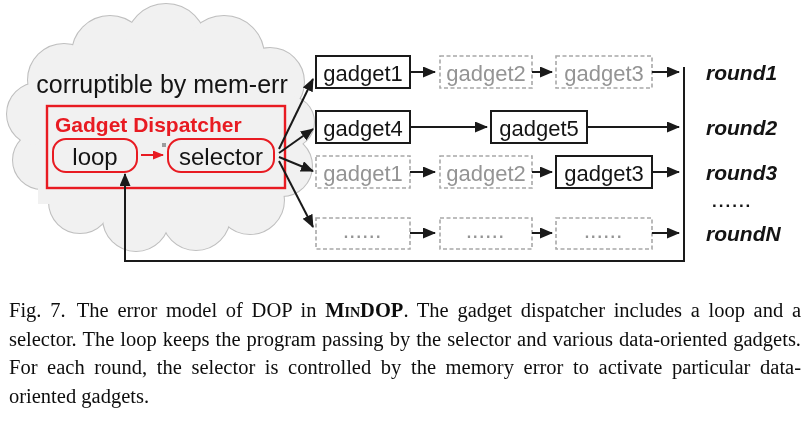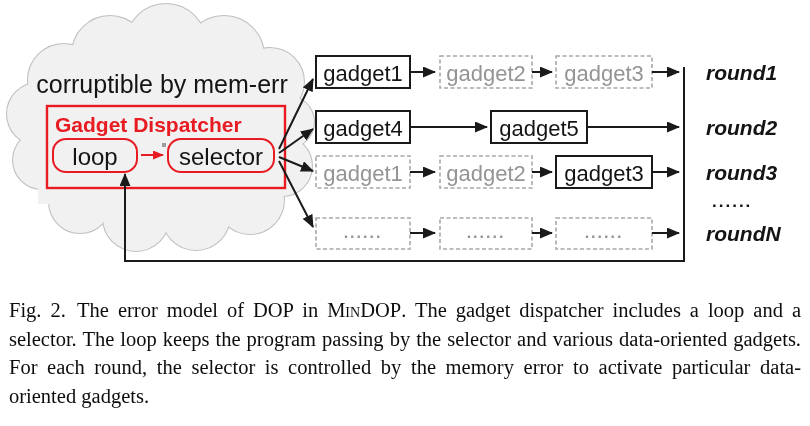--- a/index.html
+++ b/index.html
@@ -18,21 +18,21 @@
   .box-solid{fill:#ffffff;stroke:#1a1a1a;stroke-width:2;}
   .box-dashed{fill:#ffffff;stroke:#a8a8a8;stroke-width:1.6;stroke-dasharray:4 2.5;}
   .cap-node{fill:#f1f1f1;stroke:#e81b22;stroke-width:2;}
   .disp-rect{fill:#f1f1f1;stroke:#e81b22;stroke-width:2.4;}
   .cloud-c{fill:#f1f1f1;stroke:#bfbfbf;stroke-width:2;}
   .cloud-f{fill:#f1f1f1;stroke:none;}
   .caption{position:absolute;left:0;top:296px;width:792px;padding:0 9px;
            font-family:"Liberation Serif",serif;font-size:20.5px;line-height:28.5px;
            color:#0d0d0d;text-align:justify;}
   .fig-label{margin-right:0.55em;}
-  .sc{font-variant:small-caps;}
+  .sc{font-variant:small-caps;font-weight:bold;}
 </style>
 </head>
 <body>
 
 
 
 <svg width="810" height="292" viewBox="0 0 810 292" xmlns="http://www.w3.org/2000/svg">
   <defs>
     <marker id="ah" markerUnits="userSpaceOnUse" markerWidth="14" markerHeight="12" refX="12" refY="5.5" orient="auto">
       <path d="M0,0 L13,5.5 L0,11 Z" fill="#1a1a1a"></path>
@@ -144,16 +144,16 @@
   <g>
     <text class="t vc round-lbl" x="706" y="72">round1</text>
     <text class="t vc round-lbl" x="706" y="127">round2</text>
     <text class="t vc round-lbl" x="706" y="172">round3</text>
     <text class="t dots-black" x="712" y="207">......</text>
     <text class="t vc round-lbl" x="706" y="233">roundN</text>
   </g>
 </svg>
 
 
-<div class="caption"><span class="fig-label">Fig. 2.</span><span>The error model of DOP in </span><span class="sc">MinDOP</span><span>. The gadget dispatcher includes a loop and a selector. The loop keeps the program passing by the selector and various data-oriented gadgets. For each round, the selector is controlled by the memory error to activate particular data-oriented gadgets.</span></div>
+<div class="caption"><span class="fig-label">Fig. 7.</span><span>The error model of DOP in </span><span class="sc">MinDOP</span><span>. The gadget dispatcher includes a loop and a selector. The loop keeps the program passing by the selector and various data-oriented gadgets. For each round, the selector is controlled by the memory error to activate particular data-oriented gadgets.</span></div>
 
 
 
 
 </body></html>

